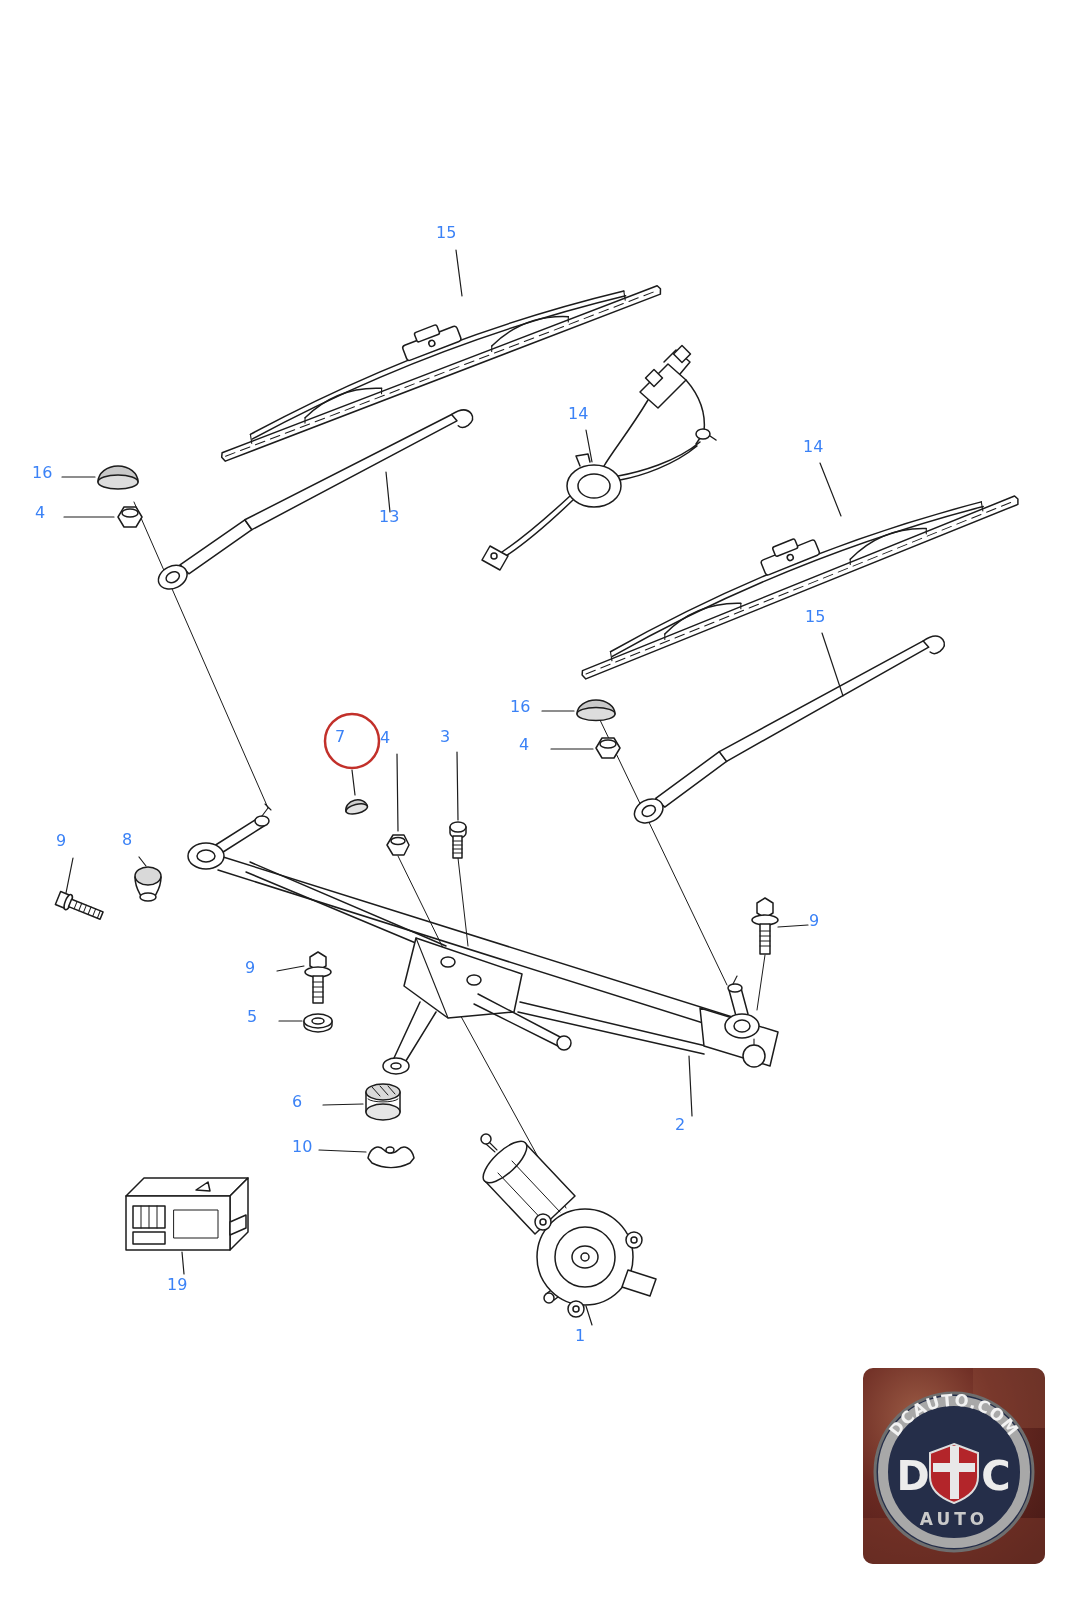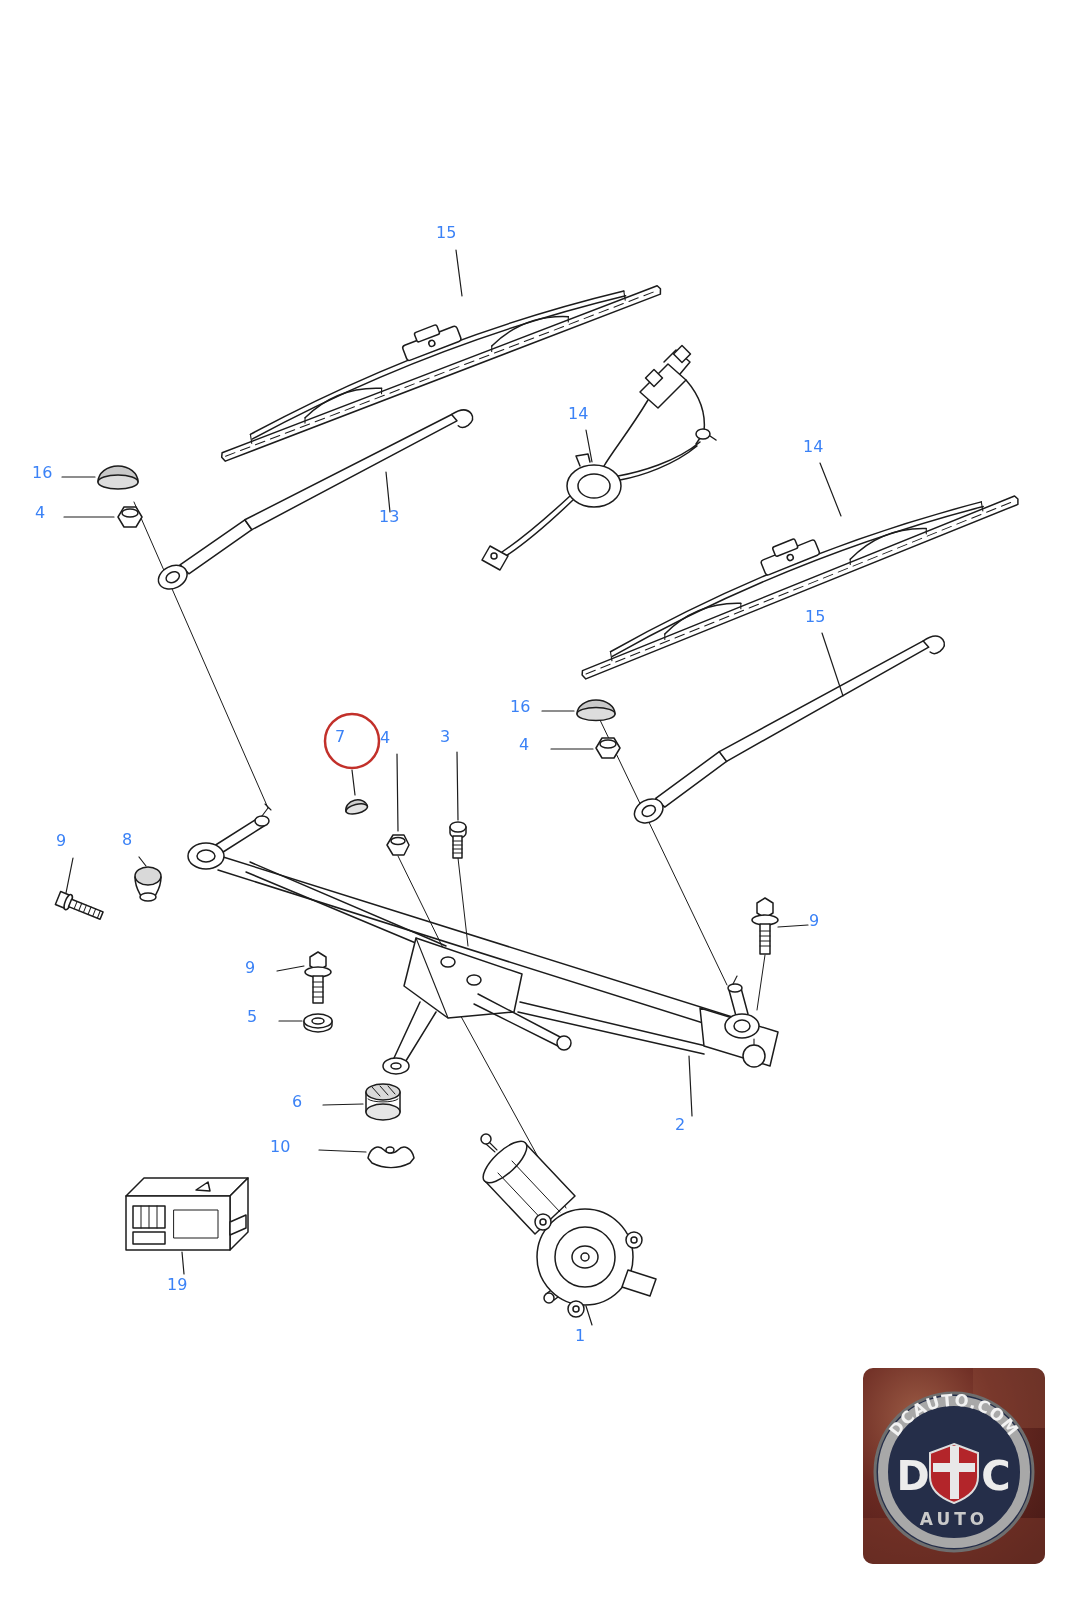--- a/index.html
+++ b/index.html
@@ -227,21 +227,21 @@
   <div class="callout" style="left:335px; top:729px;">7</div>
   <div class="callout" style="left:380px; top:730px;">4</div>
   <div class="callout" style="left:440px; top:729px;">3</div>
   <div class="callout" style="left:56px; top:833px;">9</div>
   <div class="callout" style="left:122px; top:832px;">8</div>
   <div class="callout" style="left:809px; top:913px;">9</div>
   <div class="callout" style="left:245px; top:960px;">9</div>
   <div class="callout" style="left:247px; top:1009px;">5</div>
   <div class="callout" style="left:292px; top:1094px;">6</div>
   <div class="callout" style="left:675px; top:1117px;">2</div>
-  <div class="callout" style="left:270px; top:1139px;">10</div>
+  <div class="callout" style="left:292px; top:1139px;">10</div>
   <div class="callout" style="left:167px; top:1277px;">19</div>
   <div class="callout" style="left:575px; top:1328px;">1</div>
 
   <div class="logo-wrap">
     <svg width="182" height="196" viewBox="0 0 182 196">
       <defs>
         <radialGradient id="bgGrad" cx="30%" cy="25%" r="95%">
           <stop offset="0%" stop-color="#9a5a44"></stop>
           <stop offset="45%" stop-color="#6b2a22"></stop>
           <stop offset="100%" stop-color="#471a16"></stop>

